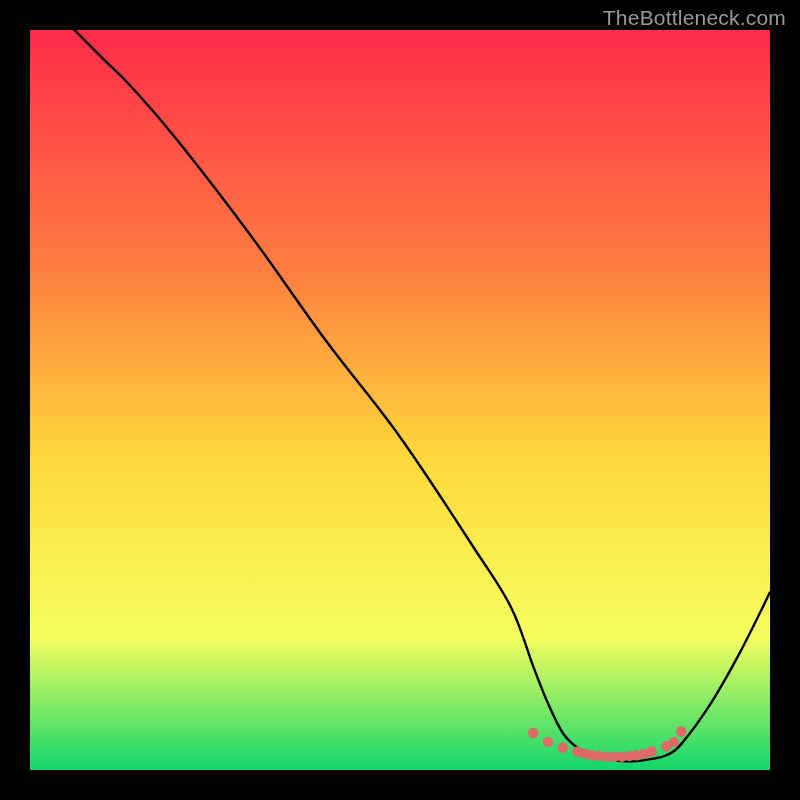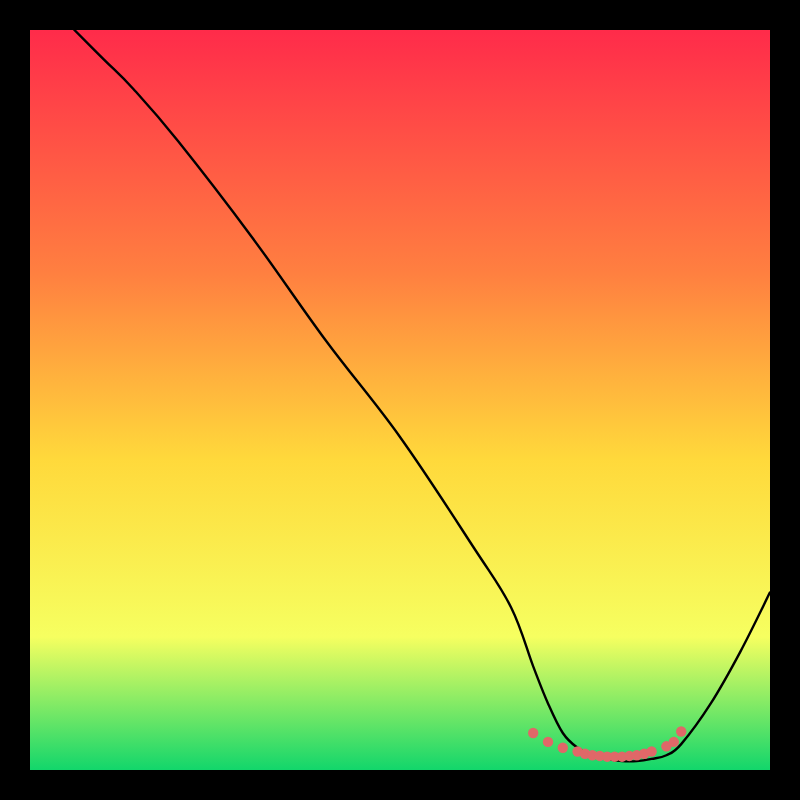--- a/index.html
+++ b/index.html
@@ -50,20 +50,21 @@
     width: 740px;
     height: 740px;
     display: block;
   }
 </style>
 </head>
 <body>
 
 <div class="frame">
 
+  <div class="watermark">TheBottleneck.com</div>
 
   <div class="plot-wrap">
     <svg class="gradient" viewBox="0 0 740 740" preserveAspectRatio="none">
       <defs>
         <linearGradient id="bg" x1="0" y1="0" x2="0" y2="1">
           <stop id="g0" offset="0%" stop-color="#ff2b4a"></stop>
           <stop id="g1" offset="33%" stop-color="#ff8040"></stop>
           <stop id="g2" offset="58%" stop-color="#ffd93b"></stop>
           <stop id="g3" offset="82%" stop-color="#f6ff60"></stop>
           <stop id="g4" offset="100%" stop-color="#12d66b"></stop>

